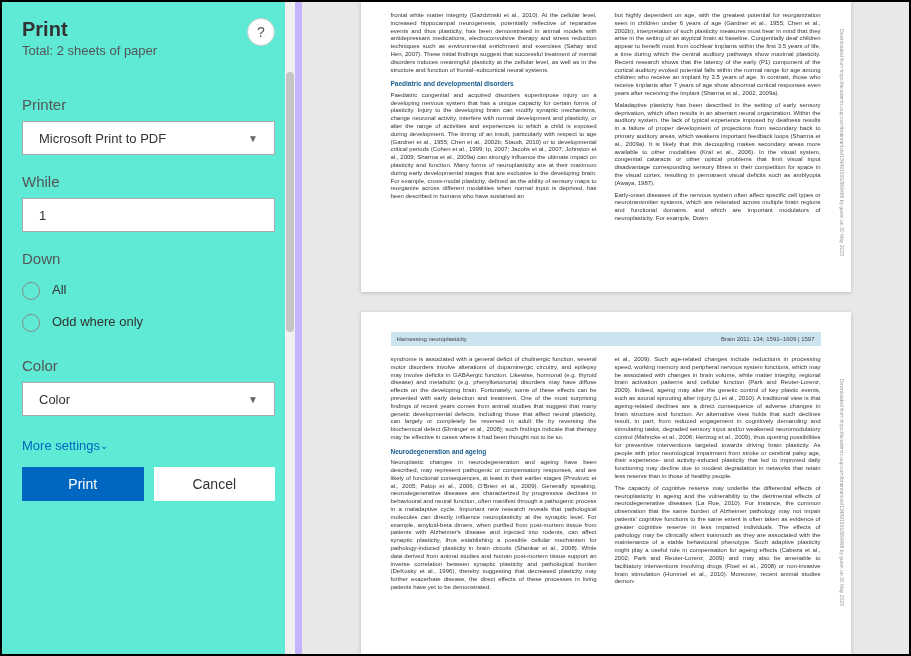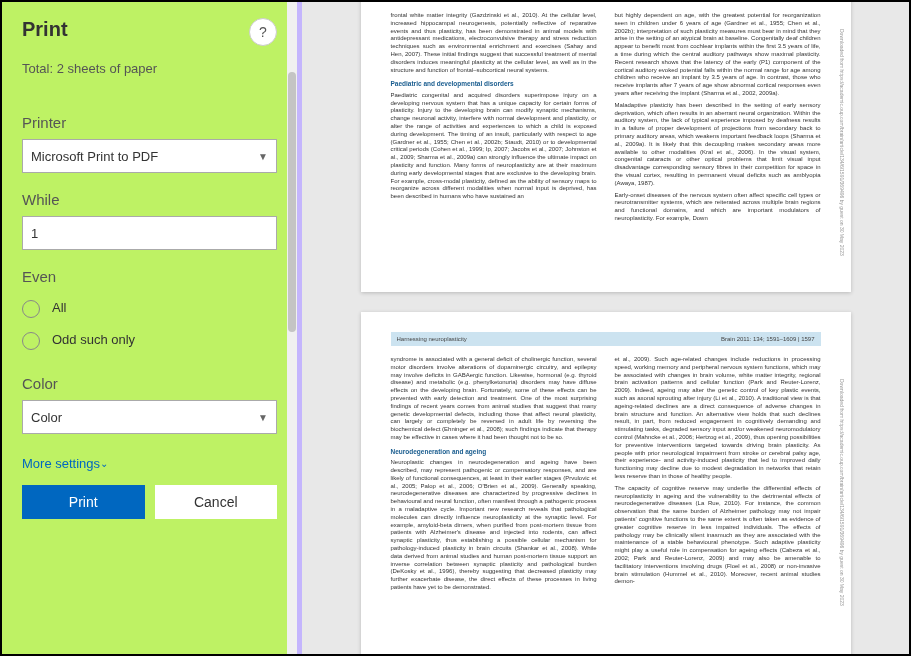--- a/index.html
+++ b/index.html
@@ -8,33 +8,33 @@
       background: #fff;
       width: 911px;
       height: 656px;
       overflow: hidden;
       display: flex;
       border: 2px solid #000;
     }
     .sidebar {
       width: 300px;
       height: 100%;
-      background: #bef264;
+      background: #5eead4;
       padding: 16px 20px;
       position: relative;
-      border-right: 5px solid #c4b5fd;
+      border-right: 7px solid #c4b5fd;
       overflow-y: auto;
     }
     .header-row {
       display: flex;
       justify-content: space-between;
       align-items: flex-start;
     }
     .title { font-size: 20px; font-weight: 600; color: #333; }
-    .subtitle { font-size: 13px; color: #555; margin-top: 20px; margin-bottom: 20px; }
+    .subtitle { font-size: 13px; color: #555; margin-top: 2px; margin-bottom: 20px; }
     .help-btn {
       width: 28px; height: 28px;
       border: 1px solid #ccc;
       border-radius: 50%;
       background: #fff;
       font-size: 14px;
       color: #555;
       display: flex; align-items: center; justify-content: center;
       cursor: pointer;
     }
@@ -42,21 +42,21 @@
       font-size: 15px;
       color: #555;
       margin-top: 18px;
       margin-bottom: 8px;
     }
     .select-box, .text-input {
       width: 100%;
       height: 34px;
       border: 1px solid #aaa;
       background: #fff;
-      padding: 0 8px;
+      padding: 0 16px;
       font-size: 13px;
       color: #333;
       display: flex;
       align-items: center;
       justify-content: space-between;
       cursor: pointer;
     }
     .text-input {
       cursor: text;
     }
@@ -206,29 +206,29 @@
 
   <div class="section-label">Printer</div>
   <div class="select-box">
     <span>Microsoft Print to PDF</span>
     <span class="chev">▼</span>
   </div>
 
   <div class="section-label">While</div>
   <input class="text-input" value="1" style="">
 
-  <div class="section-label">Even</div>
+  <div class="section-label">Down</div>
   <div class="radio-group">
     <div class="radio-row">
       <span class="radio-outer"></span>
       <span class="radio-label">All</span>
     </div>
     <div class="radio-row">
       <span class="radio-outer"></span>
-      <span class="radio-label">Odd such only</span>
+      <span class="radio-label">Odd where only</span>
     </div>
   </div>
 
   <div class="section-label">Color</div>
   <div class="select-box">
     <span>Color</span>
     <span class="chev">▼</span>
   </div>
 
   <div class="more-settings">

